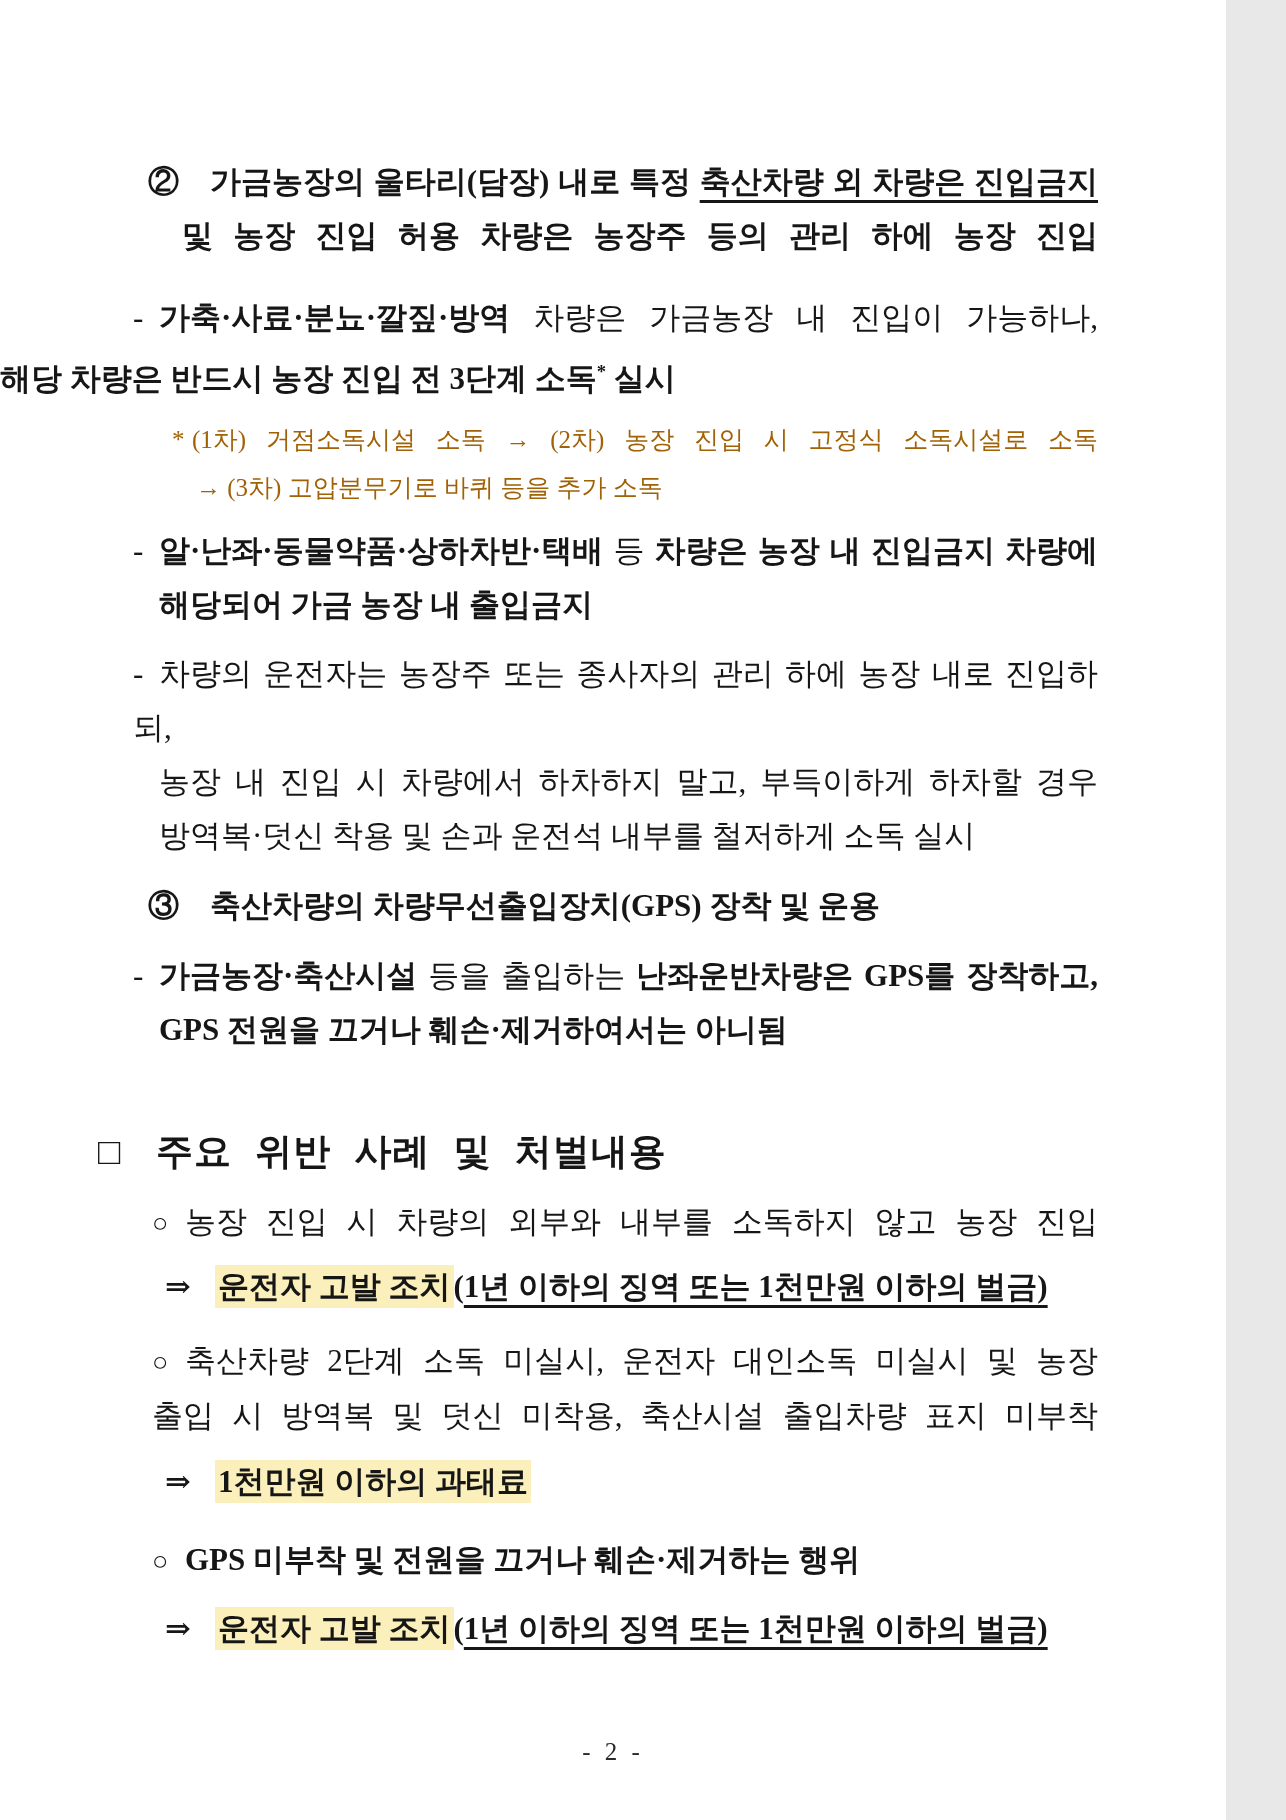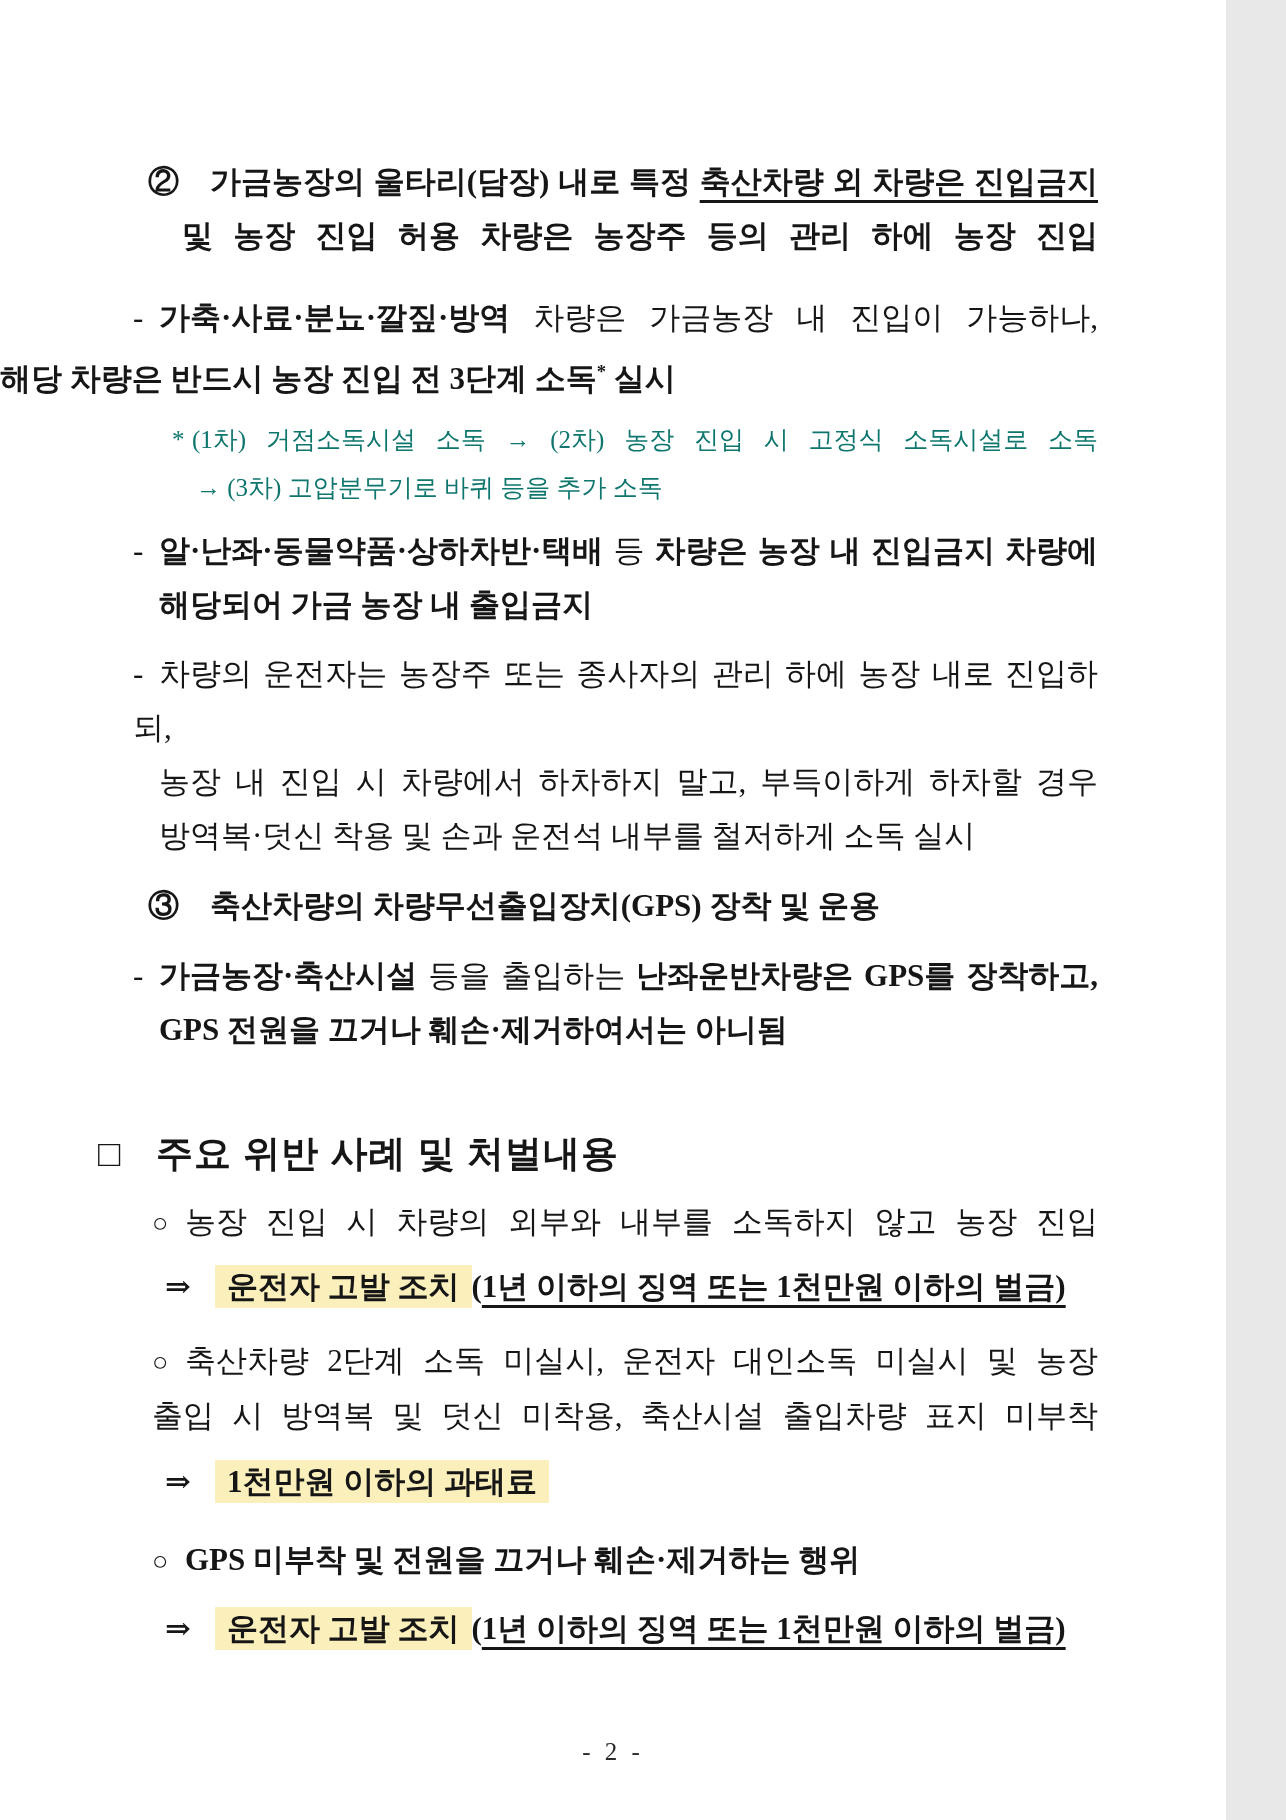--- a/index.html
+++ b/index.html
@@ -18,46 +18,46 @@
     white-space:nowrap;
   }
   .jl{ 
     white-space:normal;
     text-align:justify;
     text-align-last:justify;
   }
   .note-line{
     font-size:25px;
     line-height:48px;
-    color:#0f766e;
+    color:#a16207;
   }
   .b{font-weight:bold;}
   .i{}
   .u{
     text-decoration:underline;
     text-decoration-thickness:3px;
     text-underline-offset:8px;
   }
   .hl{
     background:var(--highlight,#fbf0bc);
-    padding:4px 12px;
+    padding:4px 3px;
   }
   .sup{
     vertical-align:super;
     font-size:60%;
     font-weight:bold;
   }
   .marker{display:inline-block;}
   .m-num{width:62px;}
   .m-dash{width:26px;}
   .m-star{width:20px;}
   .m-circ{width:33px;font-size:27px;}
   .m-arrow{width:50px;font-weight:bold;}
   .section-header{
-    font-family:Liberation Sans, sans-serif;
+    font-family:Liberation Mono, monospace;
     font-weight:800;
     font-size:37px;
     line-height:54px;
     letter-spacing:1px;
   }
   .section-header .m-sq{display:inline-block;width:58px;font-weight:400;}
   .footer{
     position:absolute;
     top:1738px;left:0;right:0;
     text-align:center;

